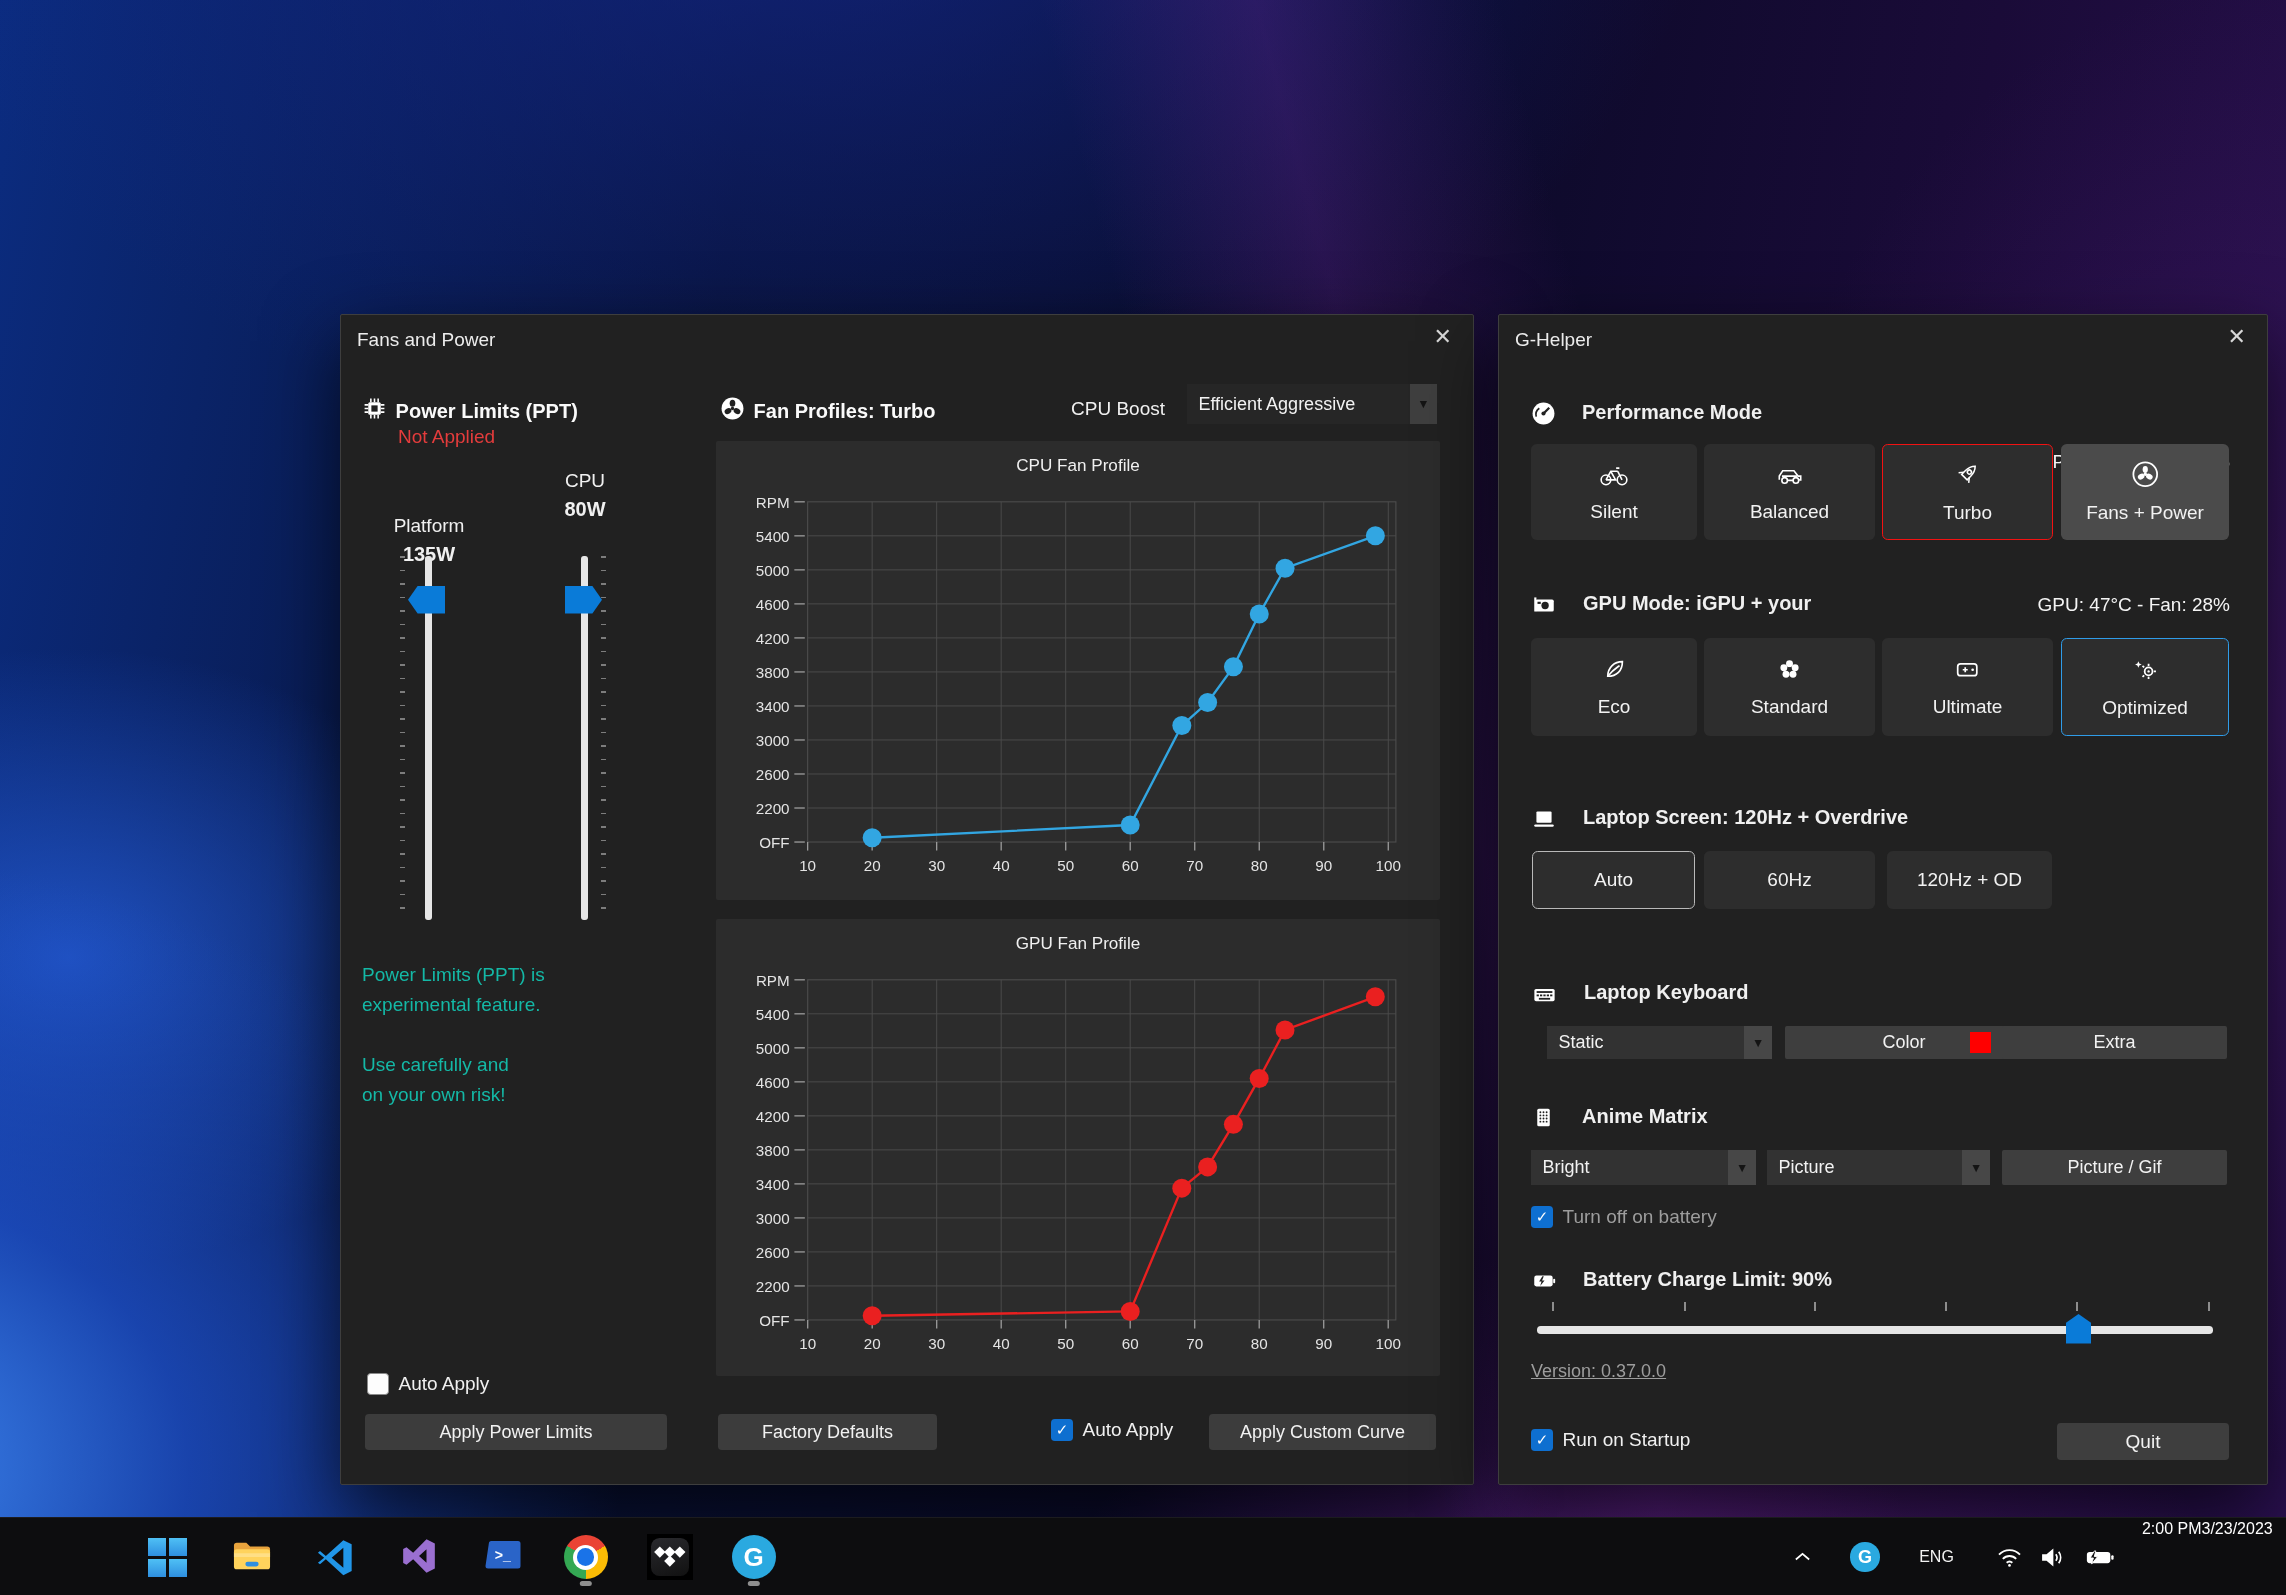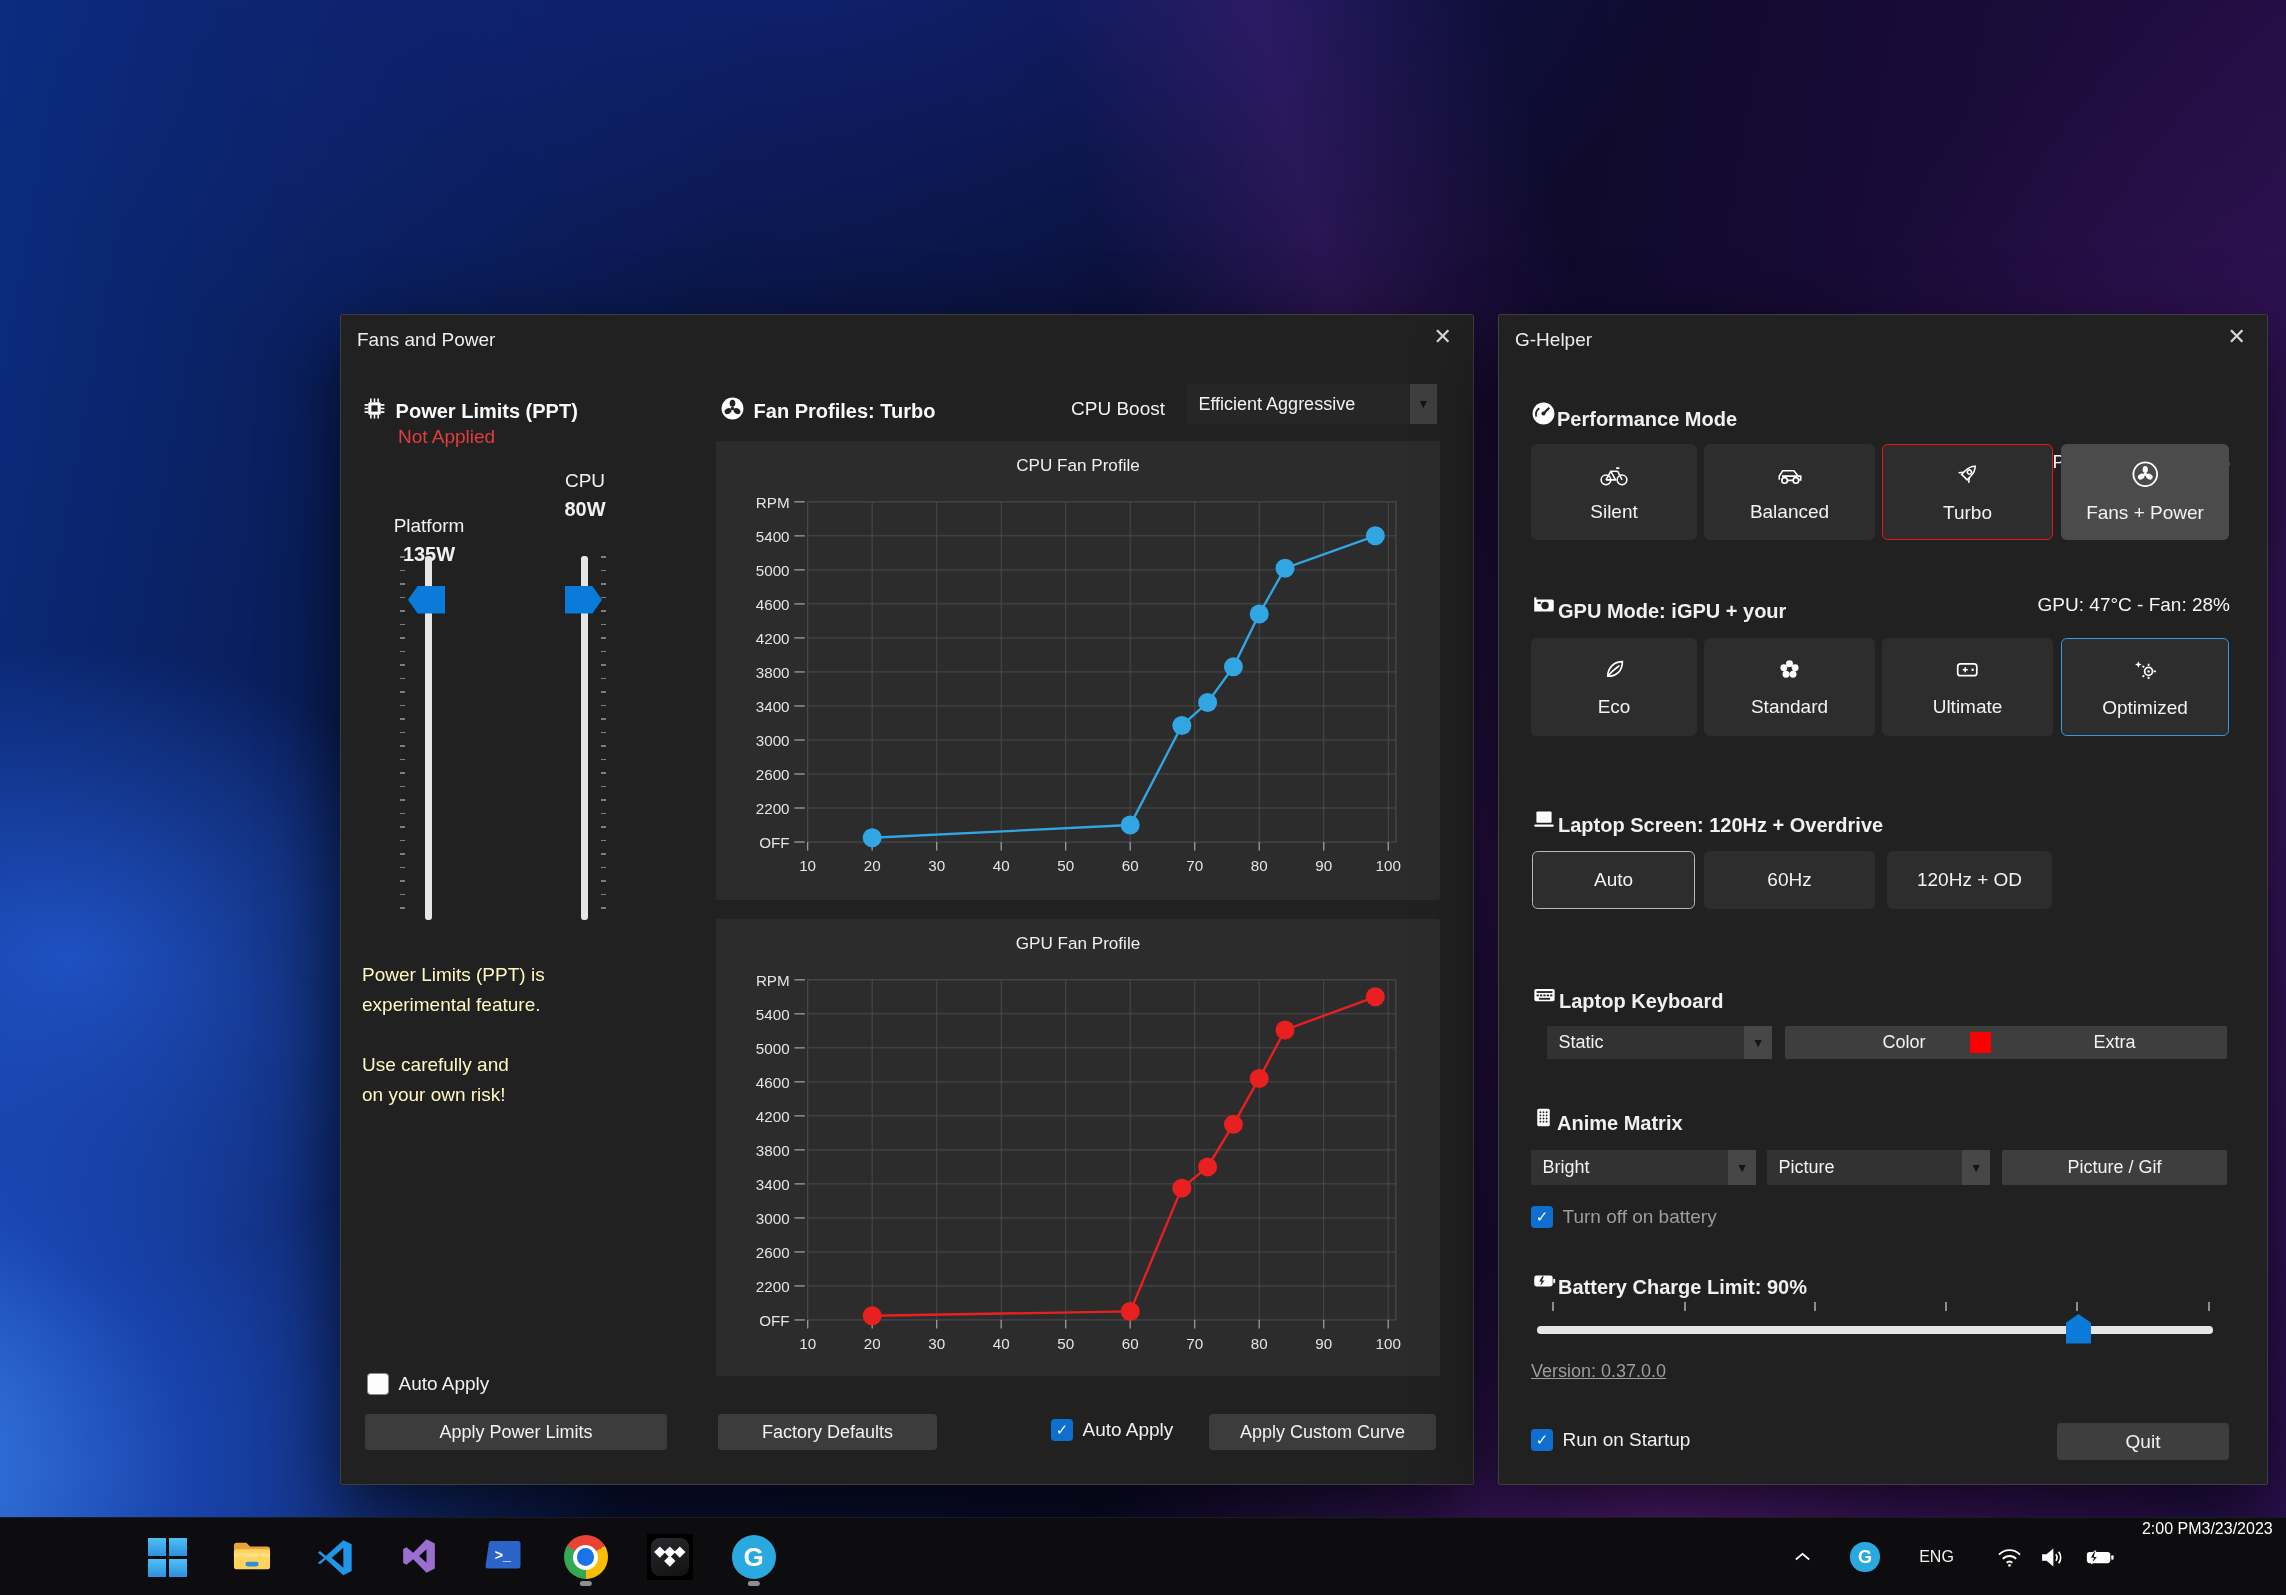--- a/index.html
+++ b/index.html
@@ -22,36 +22,36 @@
   #fans{left:340px;top:314px;width:1132px;height:1169px;}
   .sec-head{position:absolute;display:flex;align-items:center;gap:8.6px;font-size:20px;font-weight:bold;color:#fafafa;white-space:nowrap;}
   .red-status{position:absolute;color:#e43c3c;font-size:19px;}
   .sl-label{position:absolute;text-align:center;font-size:19px;color:#f0f0f0;width:124px;}
   .sl-value{font-weight:bold;font-size:20px;margin-top:5.7px;}
   .vticks{position:absolute;width:4.8px;background:repeating-linear-gradient(to bottom,#7d7d7d 0 1.9px,transparent 1.9px 13.5px);}
   .vtrack{position:absolute;width:6.7px;background:#e6e6e6;border-radius:2.9px;}
   .vthumb{position:absolute;width:37px;height:27.6px;background:#0a7bd8;}
   .vthumb.left{clip-path:polygon(0 50%,26% 0,100% 0,100% 100%,26% 100%);}
   .vthumb.right{clip-path:polygon(100% 50%,74% 0,0 0,0 100%,74% 100%);}
-  .note{position:absolute;font-size:19px;line-height:30px;color:#fef9c3;}
+  .note{position:absolute;font-size:19px;line-height:30px;color:#14b8a6;}
   .cb{width:22px;height:22px;border-radius:3.8px;box-sizing:border-box;flex:none;}
   .cb.off{background:#fdfdfd;border:1px solid #8a8a8a;}
   .cb.on{background:#0e6fd0;color:#fff;display:flex;align-items:center;justify-content:center;font-size:15px;}
   .cbrow{position:absolute;display:flex;align-items:center;gap:9.5px;font-size:19px;color:#f0f0f0;}
   .btn{position:absolute;background:#3c3c3c;border-radius:3.8px;display:flex;align-items:center;justify-content:center;
        font-size:18px;color:#f2f2f2;box-sizing:border-box;}
   .chart-panel{position:absolute;left:375px;width:724px;background:#2c2c2c;border-radius:1.9px;}
   .dropdown{position:absolute;background:#262626;display:flex;align-items:center;box-sizing:border-box;
             font-size:18px;color:#f2f2f2;padding-left:11.4px;}
   .dropdown .arrowbox{position:absolute;right:0;top:0;bottom:0;width:27px;background:#3f3f3f;display:flex;
             align-items:center;justify-content:center;color:#141414;font-size:12.4px;}
   .boost-label{position:absolute;font-size:19px;color:#f0f0f0;}
   
   #ghelper{left:1498px;top:314px;width:768px;height:1169px;}
-  .gh-head{position:absolute;left:32px;display:flex;align-items:flex-end;gap:1px;font-size:20px;font-weight:bold;white-space:nowrap;}
+  .gh-head{position:absolute;left:32px;display:flex;align-items:flex-start;gap:26px;font-size:20px;font-weight:bold;white-space:nowrap;}
   .gh-status{position:absolute;right:37px;font-size:19px;font-weight:normal;color:#f4f4f4;white-space:nowrap;}
   .tile{position:absolute;background:#2d2d2d;border-radius:5.7px;display:flex;flex-direction:column;align-items:center;
         justify-content:center;gap:8.6px;font-size:19px;color:#f2f2f2;box-sizing:border-box;}
   .tile.sel-red{border:1.9px solid #f21212;}
   .tile.sel-blue{border:1.9px solid #2f9ce8;}
   .tile.lit{background:#4b4b4b;}
   .opt{position:absolute;background:#2d2d2d;border-radius:5.7px;display:flex;align-items:center;justify-content:center;
        font-size:19px;color:#f2f2f2;box-sizing:border-box;}
   .opt.sel{border:1.9px solid #b9b9b9;}
   .gdrop{position:absolute;background:#323232;display:flex;align-items:center;padding-left:11.4px;font-size:18px;

